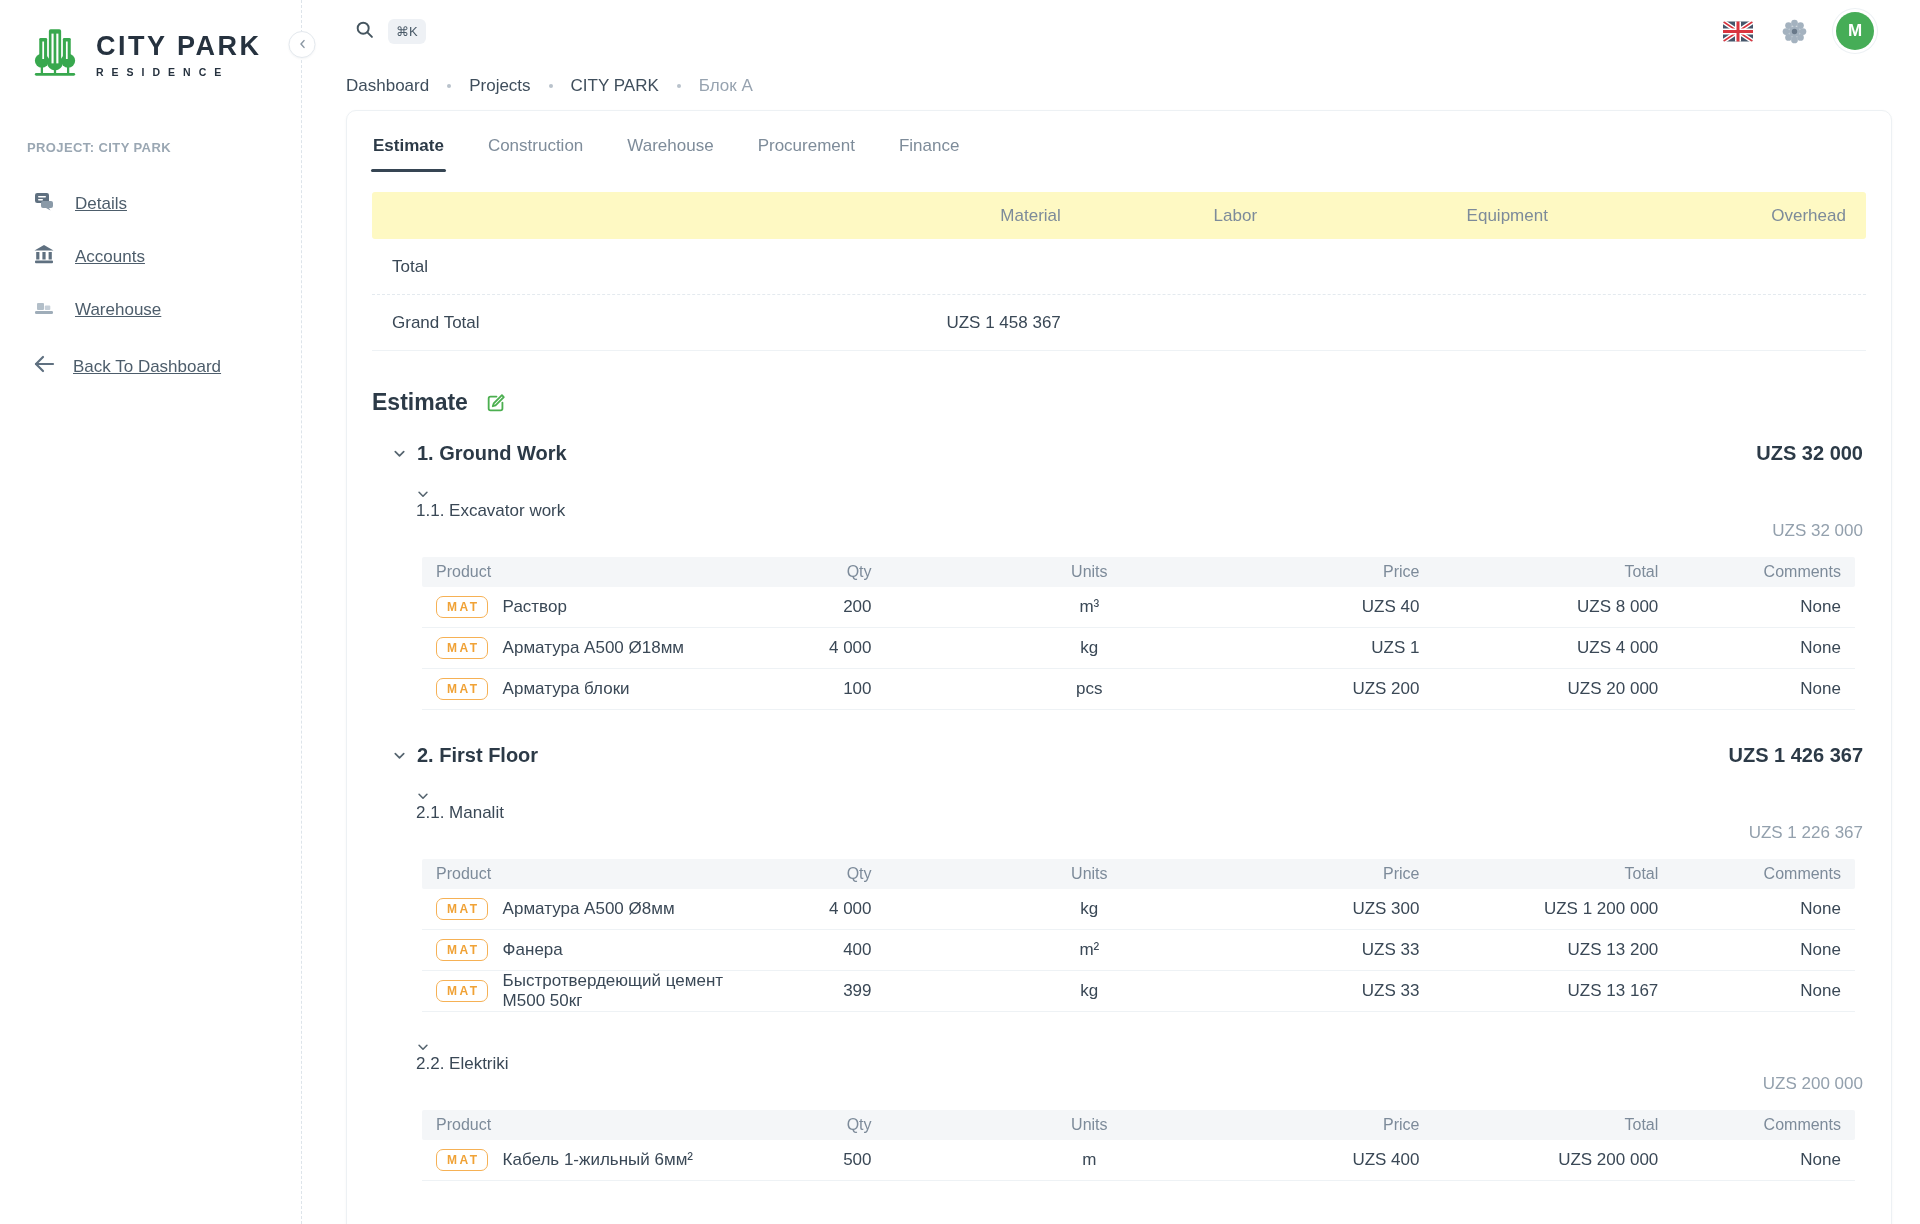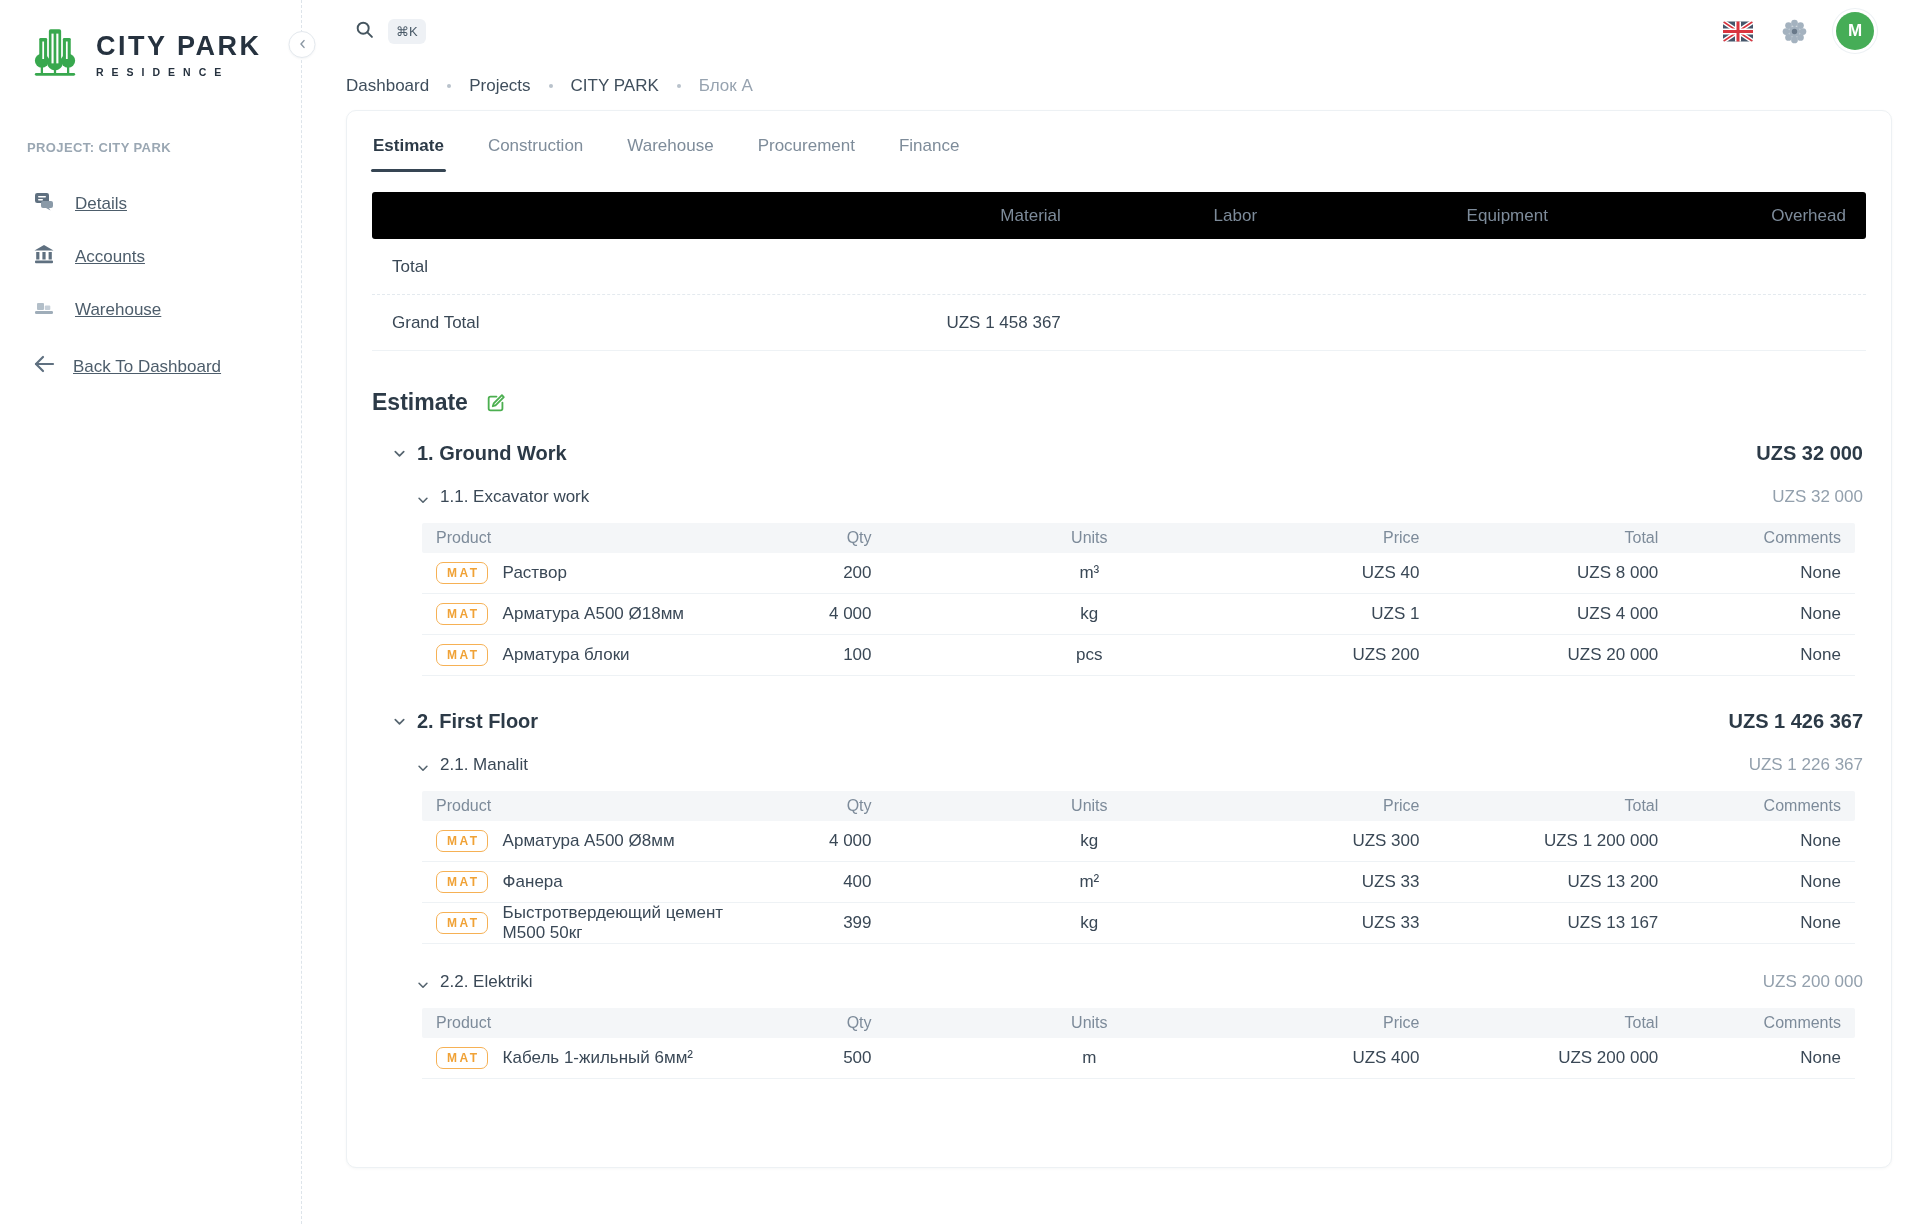--- a/index.html
+++ b/index.html
@@ -39,38 +39,38 @@
   .card { margin:14px 28px 0 44px; background:#fff; border:1px solid #edf1f4; border-radius:10px;
     box-shadow:0 1px 3px rgba(20,40,60,.04); padding-bottom:88px; }
   .tabs { display:flex; gap:40px; padding:10px 24px 0; }
   .tab { padding:15px 2px 16px; font-size:17px; color:#7e8c9a; cursor:pointer; position:relative; }
   .tab.active { color:#2c3a47; font-weight:bold; }
   .tab.active::after { content:""; position:absolute; left:0; right:0; bottom:0; height:3px; background:#364553; border-radius:3px; }
 
   
   .summary { margin:20px 25px 0; }
   .summary-row { display:grid; grid-template-columns:30% 16% 13.5% 20% 20.5%; align-items:center; padding:0 20px; font-size:17px; }
-  .summary-head { background:#000000; height:47px; color:#7d8b9a; border-radius:3px; }
+  .summary-head { background:#fef9c3; height:47px; color:#7d8b9a; border-radius:3px; }
   .summary-body { height:56px; color:#3a4856; }
   .summary-body.dashed { border-bottom:1px dashed #e4eaef; }
   .summary-body.solid-bottom { border-bottom:1px solid #eef2f5; }
   .sum-val { text-align:right; }
 
   
   .estimate-head { margin:38px 25px 0; display:flex; align-items:center; gap:17px; }
   .estimate-title { font-size:23px; font-weight:bold; color:#2c3a47; }
   .icon-btn { display:flex; cursor:pointer; }
 
   .section { margin-top:26px; }
   .section-head { display:flex; align-items:center; padding:0 28px 0 45px; }
   .chev { display:flex; margin-right:10px; cursor:pointer; }
   .section-title { font-size:20px; font-weight:bold; color:#2c3a47; }
   .section-total { margin-left:auto; font-size:20px; font-weight:bold; color:#2c3a47; }
 
-  .subsection-head { display:flex; align-items:flex-end; padding:0 28px 0 69px; margin-top:22px; }
+  .subsection-head { display:flex; align-items:flex-start; padding:0 28px 0 69px; margin-top:22px;flex-direction:column; }
   .sub-title { font-size:17px; color:#3a4856; }
   .sub-total { margin-left:auto; font-size:17px; color:#93a0ad; }
 
   .items { margin:16px 36px 0 75px; }
   .items-grid { display:grid; grid-template-columns:23% 8% 31% 8% 17% 13%; align-items:center; padding:0 14px; }
   .items-header { background:#f4f6f8; height:30px; font-size:16px; color:#7d8b9a; border-radius:2px; }
   .item-row { height:41px; border-bottom:1px solid #eef2f5; font-size:17px; color:#3a4856; }
   .c-qty   { text-align:right; }
   .c-units { text-align:center; }
   .c-price { text-align:right; }

